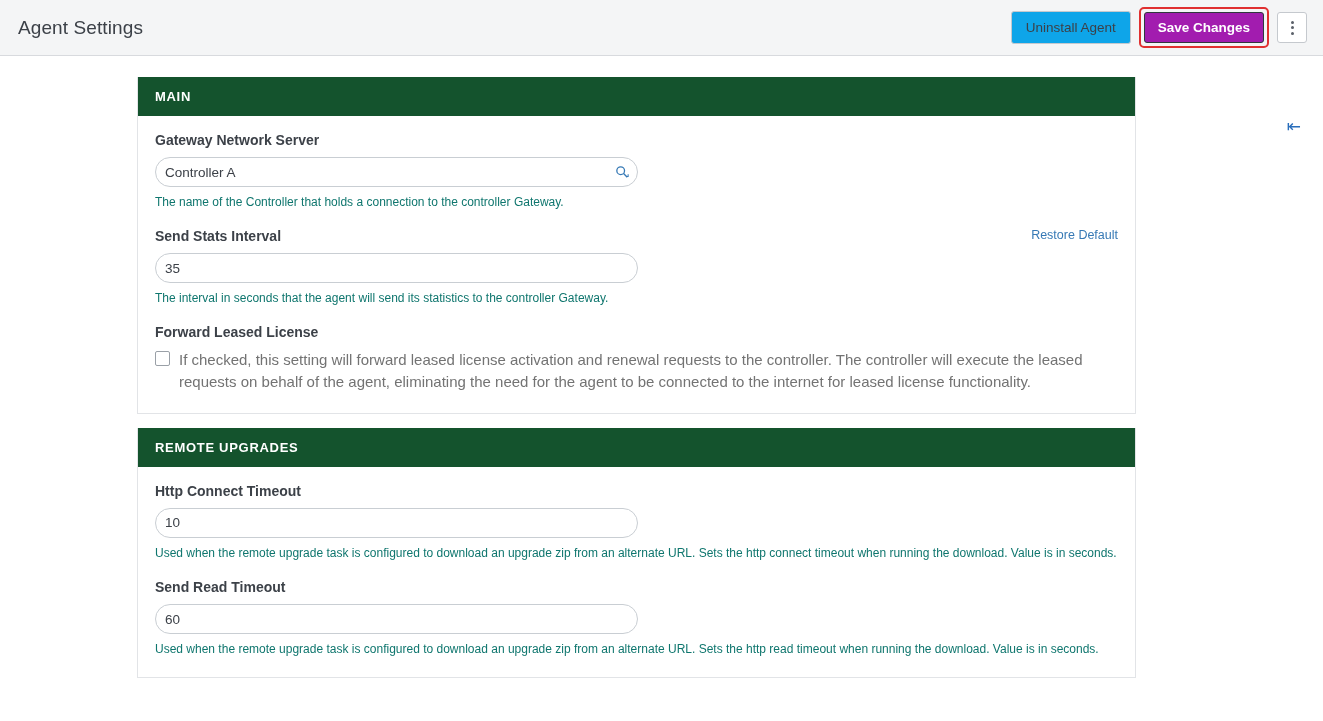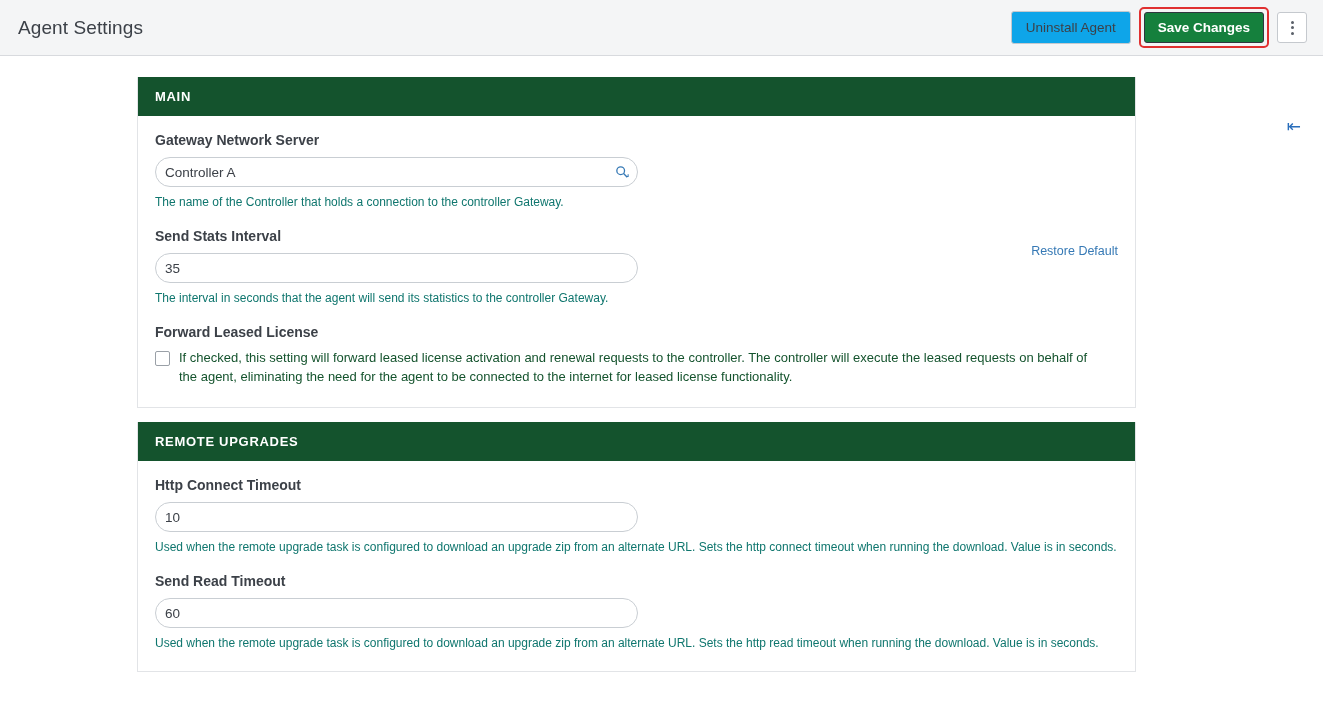--- a/index.html
+++ b/index.html
@@ -51,21 +51,21 @@
     padding: 9px 14px;
   }
   .btn-primary-wrap {
     position: relative;
     padding: 3px;
     border: 2px solid #e03030;
     border-radius: 5px;
     display: inline-flex;
   }
   .btn-primary {
-    background: #15803d;
+    background: #a21caf;
     border: 1px solid #30363f;
     color: #ffffff;
     padding: 8px 13px;
     font-weight: 700;
     font-size: 13.5px;
     border-radius: 3px;
   }
   .btn-kebab {
     background: #ffffff;
     border: 1px solid #c5c9ce;
@@ -149,21 +149,21 @@
   .helper {
     font-size: 12px;
     color: #0f766e;
     margin-top: 7px;
     line-height: 1.35;
     max-width: 965px;
   }
   .restore-default {
     position: absolute;
     right: 0;
-    top: 16px;
+    top: 0;
     font-size: 12.5px;
     color: #3679b5;
     cursor: pointer;
     text-decoration: none;
   }
 
   .checkbox-row {
     display: flex;
     align-items: flex-start;
     gap: 9px;
@@ -175,22 +175,22 @@
     width: 15px;
     height: 15px;
     border: 1px solid #9aa0a7;
     border-radius: 2px;
     background: #ffffff;
     flex: 0 0 auto;
     margin: 2px 0 0 0;
     cursor: pointer;
   }
   .checkbox-text {
-    font-size: 13px;
-    color: #14532d;
+    font-size: 15px;
+    color: #737373;
     line-height: 1.45;
     max-width: 925px;
   }
 </style>
 </head>
 <body>
 
 <div class="header">
   <div class="page-title">Agent Settings</div>
   <div class="header-actions">

